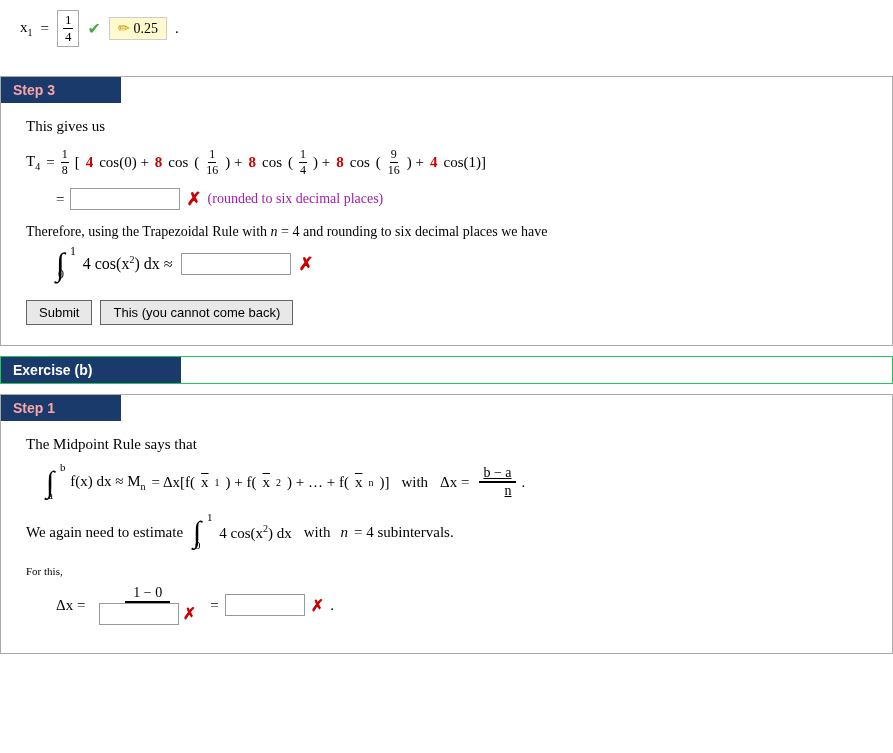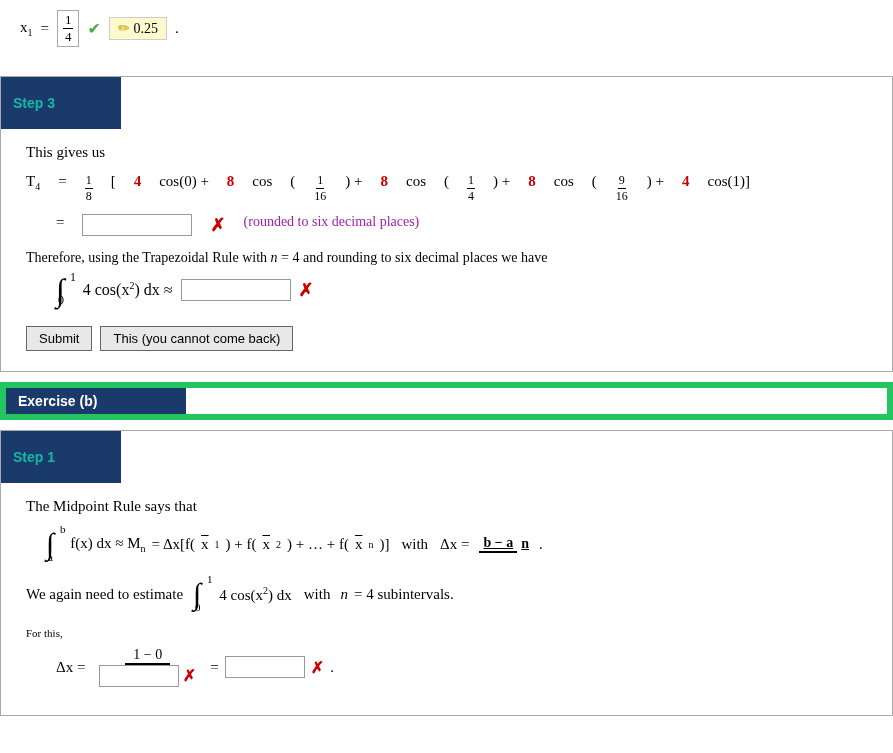--- a/index.html
+++ b/index.html
@@ -57,41 +57,42 @@
       font-size: 14px;
     }
 
     .step-block {
       border: 1px solid #aaa;
       margin: 10px 0;
     }
 
     .step-header {
       background: #1a3a6b;
-      color: #14b8a6;
+      color: #fca5a5;
       font-family: Arial, sans-serif;
       font-size: 14px;
       font-weight: bold;
-      padding: 18px 12px;
+      padding: 5px 12px;
       display: inline-block;
       min-width: 120px;
     }
 
     .step-content {
       padding: 15px 25px 20px 25px;
     }
 
     .gives-us {
       font-size: 15px;
       margin-bottom: 12px;
     }
 
     .math-line {
       display: flex;
-      gap: 18px;
+      align-items: center;
+      gap: 6px;
       flex-wrap: wrap;
       margin: 8px 0;
       font-size: 15px;
     }
 
     .red-text { color: #cc0000; font-weight: bold; }
 
     .frac-inline {
       display: inline-flex;
       flex-direction: column;
@@ -157,21 +158,21 @@
       font-family: Arial, sans-serif;
       font-size: 14px;
       font-weight: bold;
       padding: 5px 12px;
       display: inline-block;
       min-width: 180px;
       margin-bottom: 0;
     }
 
     .exercise-block {
-      border: 6px solid #22c55e;
+      border: 1px solid #22c55e;
       margin: 10px 0;
     }
 
     .exercise-content {
       padding: 15px 25px 15px 80px;
       font-size: 15px;
     }
 
     .midpoint-formula {
       display: flex;
@@ -181,23 +182,23 @@
       margin: 10px 0 10px 20px;
       font-size: 15px;
     }
 
     .overbar {
       text-decoration: overline;
     }
 
     .frac-ba {
       display: inline-flex;
-      align-items: center;
+      flex-direction: column;
+      align-items: flex-end;
       vertical-align: middle;
-      font-weight: bold;
     }
 
     .frac-ba .num { border-bottom: 2px solid #000; padding: 0 4px; font-size: 14px; }
     .frac-ba .den { padding: 0 4px; font-size: 14px; }
 
     .estimate-line {
       font-size: 15px;
       display: flex;
       align-items: center;
       gap: 6px;

